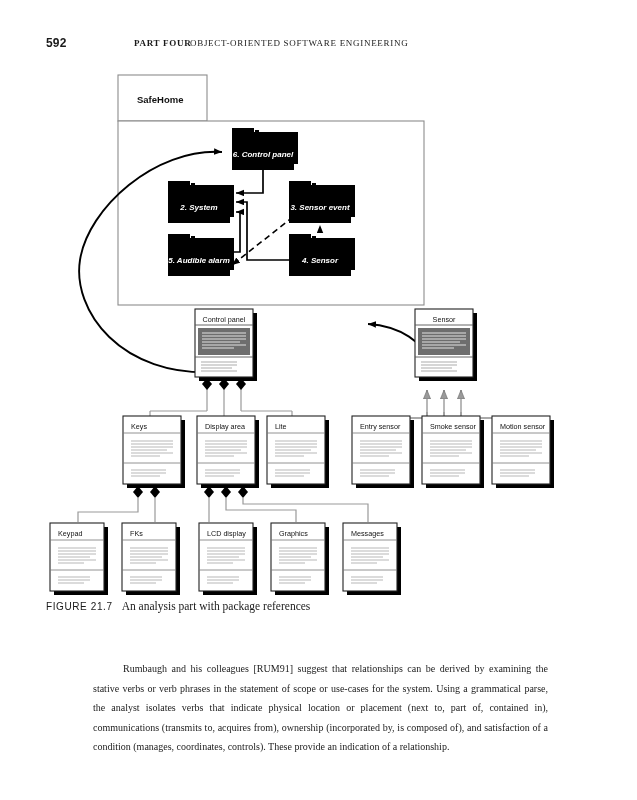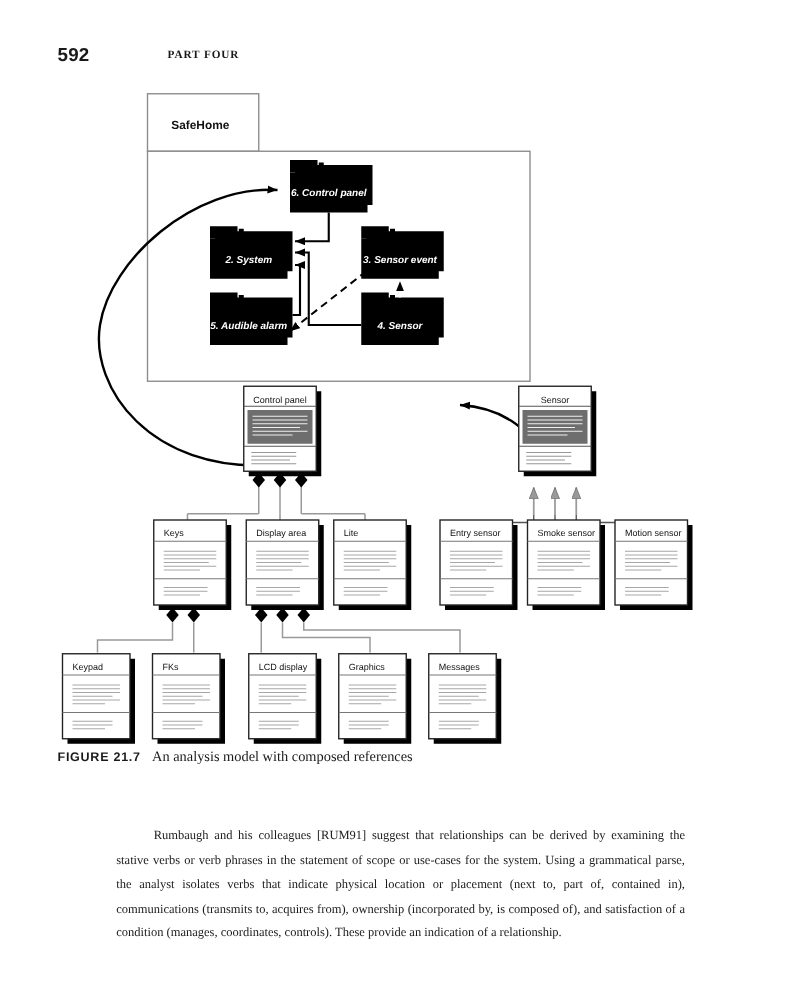--- a/index.html
+++ b/index.html
@@ -21,21 +21,21 @@
     position: absolute;
     left: 0; top: 36px;
     width: 637px;
     height: 20px;
   }
   #folio {
     position: absolute;
     left: 46px; top: 0;
     font-family: "Liberation Sans", sans-serif;
     font-weight: bold;
-    font-size: 15px;
+    font-size: 12px;
     letter-spacing: 0.2px;
     color: #1a1a1a;
   }
   #part-label {
     position: absolute;
     left: 134px; top: 2px;
     font-family: "Liberation Serif", serif;
     font-weight: bold;
     font-size: 9px;
     letter-spacing: 0.7px;
@@ -62,21 +62,21 @@
   
   #figure-caption {
     position: absolute;
     left: 46px; top: 600px;
     width: 540px;
     font-size: 11px;
     color: #1a1a1a;
   }
   #caption-label {
     font-family: "Liberation Sans", sans-serif;
-    font-weight: bold;
+    font-weight: normal;
     font-size: 10px;
     letter-spacing: 0.6px;
   }
   #caption-text {
     font-family: "Liberation Serif", serif;
     font-size: 11.5px;
     margin-left: 9px;
   }
 
   
@@ -111,20 +111,21 @@
     font-weight: bold;
     fill: #111111;
   }
 </style>
 </head>
 <body>
 
 <div id="running-head">
   <span id="folio">592</span>
   <span id="part-label">PART FOUR</span>
+  <span id="chapter-label">OBJECT-ORIENTED SOFTWARE ENGINEERING</span>
 </div>
 
 <div id="figure">
 <svg id="figure-svg" width="637" height="545" viewBox="0 0 637 545" xmlns="http://www.w3.org/2000/svg">
 
   <defs>
     <marker id="arrowFill" markerWidth="9" markerHeight="9" refX="8" refY="3.2" orient="auto" markerUnits="userSpaceOnUse">
       <path d="M0,0 L8,3.2 L0,6.4 z" fill="#000"></path>
     </marker>
     <marker id="arrowOpen" markerWidth="10" markerHeight="10" refX="9" refY="3.6" orient="auto" markerUnits="userSpaceOnUse">
@@ -512,18 +513,18 @@
           <line x1="351" y1="520" x2="383" y2="520"></line>
       <line x1="351" y1="523" x2="377" y2="523"></line>
     </g>
     <text class="cls-label" x="351" y="476">Messages</text>
   </g>
 
 </svg>
 </div>
 
 <div id="figure-caption">
-  <span id="caption-label">FIGURE 21.7</span><span id="caption-text">An analysis model with composed references</span>
+  <span id="caption-label">FIGURE 21.7</span><span id="caption-text">An analysis part with package references</span>
 </div>
 
 <div id="body-copy">
   <p>Rumbaugh and his colleagues [RUM91] suggest that relationships can be derived by examining the stative verbs or verb phrases in the statement of scope or use-cases for the system. Using a grammatical parse, the analyst isolates verbs that indicate physical location or placement (next to, part of, contained in), communications (transmits to, acquires from), ownership (incorporated by, is composed of), and satisfaction of a condition (manages, coordinates, controls). These provide an indication of a relationship.</p>
 </div>
 
 </body></html>

